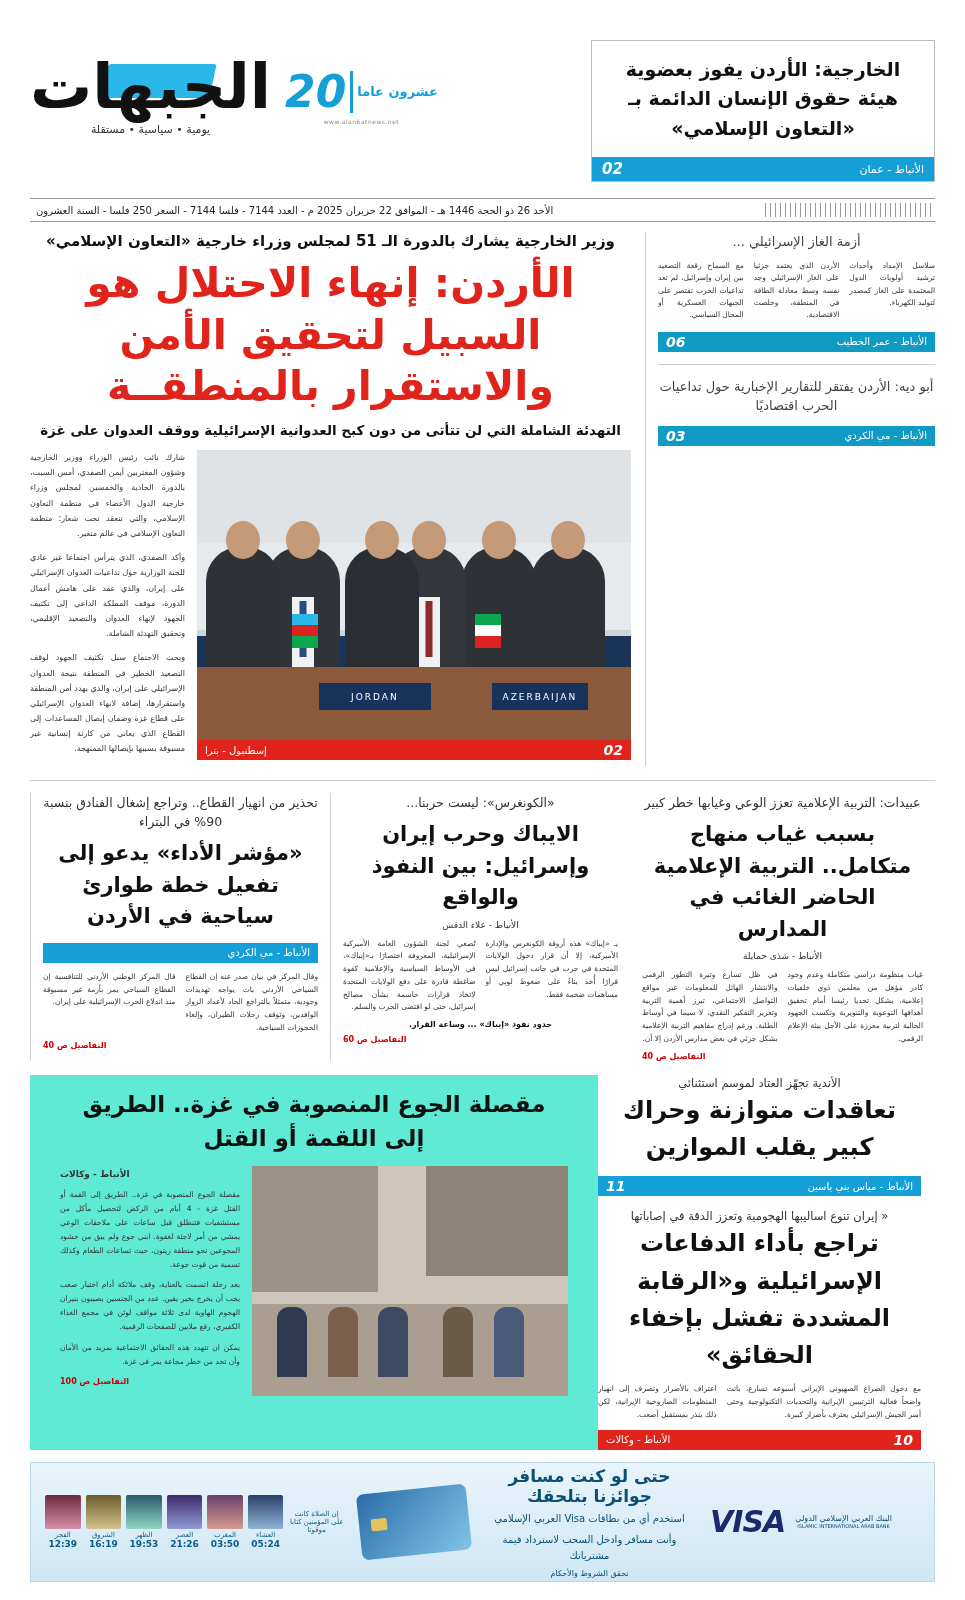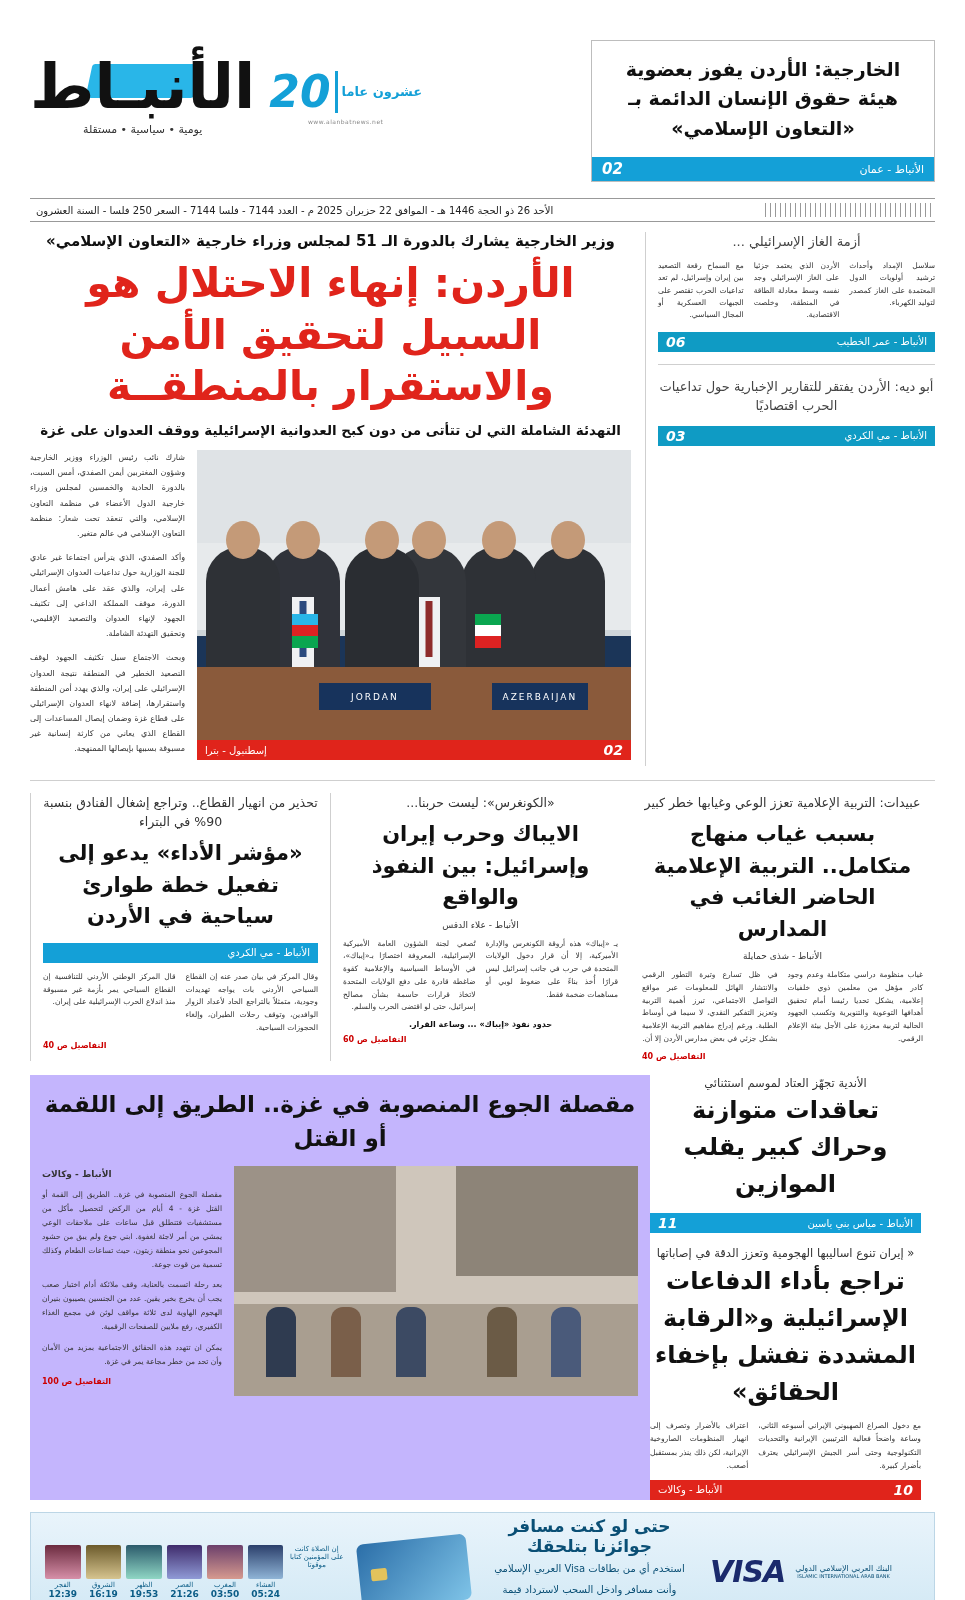--- a/index.html
+++ b/index.html
@@ -122,21 +122,21 @@
   .b3.c2 { width: 300px; border-left: 1px solid #cfcfcf; }
   .b3.c3 { flex: 1; }
   .b3 .kick { font-size: 12.5px; color: #333; text-align: center; line-height: 1.55; }
   .b3 h3 { font-size: 21px; font-weight: bold; line-height: 1.5; text-align: center; margin-top: 7px; }
   .b3 .micro { font-size: 7.5px; line-height: 1.7; color: #333; text-align: justify; display: flex; gap: 10px; margin-top: 8px; }
   .b3 .micro div { flex: 1; }
   .detail { font-size: 8px; color: #c00; font-weight: bold; text-align: left; margin-top: 6px; }
 
   
   .bottom { display: flex; margin-top: 14px; gap: 0; }
-  .bl { width: 620px; background: #c4b5fd; padding: 12px 12px; }
+  .bl { width: 568px; background: #5eead4; padding: 12px 30px; }
   .bl h2 { font-size: 23px; font-weight: bold; text-align: center; line-height: 1.5; }
   .bl-body { display: flex; gap: 12px; margin-top: 10px; }
   .bl-photo { flex: 1; height: 230px; background: #b9ada0; position: relative; overflow: hidden; }
   .bl-text { width: 180px; font-size: 7.5px; line-height: 1.85; color: #333; text-align: justify; }
   .bl-text .src { font-size: 9px; font-weight: bold; text-align: left; margin-bottom: 6px; }
   .br { flex: 1; padding-right: 14px; }
   .br h3 { font-size: 24px; font-weight: bold; text-align: center; line-height: 1.55; }
   .br .kick { font-size: 11.5px; text-align: center; color: #333; line-height: 1.5; }
   .redbar { background: #e0241b; color: #fff; display: flex; justify-content: space-between; padding: 2px 8px; font-size: 10px; align-items: center; margin-top: 8px; }
   .redbar .num { font-style: italic; font-weight: bold; font-size: 14px; }
@@ -146,21 +146,21 @@
   .rb-b1 { position: absolute; top: 0; left: 0; width: 40%; height: 55%; background: #9c9287; }
   .rb-b2 { position: absolute; top: 0; right: 0; width: 45%; height: 48%; background: #8d8478; }
   .rb-ground { position: absolute; bottom: 0; left: 0; right: 0; height: 40%; background: #a99e90; }
   .rb-fig { position: absolute; bottom: 8%; width: 30px; height: 70px; border-radius: 12px 12px 0 0; }
 
   
   .ad {
     margin-top: 12px; height: 120px; background: linear-gradient(180deg,#e9f4fb,#cfe7f4);
     border: 1px solid #bcd6e6; display: flex; align-items: center; padding: 0 14px; gap: 14px;
   }
-  .ad-left { width: 300px; display: flex; gap: 5px; align-items: flex-start; }
+  .ad-left { width: 300px; display: flex; gap: 5px; align-items: center; }
   .pr-card { width: 44px; }
   .pr-img { height: 34px; border-radius: 2px; }
   .pr-lbl { font-size: 7px; text-align: center; color: #0b5c86; margin-top: 2px; }
   .pr-time { font-size: 9px; text-align: center; color: #0b5c86; font-weight: bold; }
   .ad-mid { flex: 1; text-align: center; }
   .ad-mid .t1 { font-size: 17px; font-weight: bold; color: #0a4f75; }
   .ad-mid .t2 { font-size: 10px; color: #0a4f75; margin-top: 5px; line-height: 1.6; }
   .ad-mid .t3 { font-size: 8px; color: #0a4f75; margin-top: 5px; }
   .ad-right { width: 210px; display: flex; align-items: center; gap: 10px; justify-content: flex-end; }
   .visa { font-size: 30px; font-weight: bold; font-style: italic; color: #1a2a6c; letter-spacing: -1px; }
@@ -189,21 +189,21 @@
         <div class="anniv-row">
           <div class="anniv-txt">عشرون عاما</div>
           <div class="anniv-bar"></div>
           <div class="anniv-num">20</div>
         </div>
         <div class="anniv-url">www.alanbatnews.net</div>
       </div>
       <div class="logo-wrap">
         <div class="logo-ar">
           <span class="logo-swoosh"></span>
-          <span>الأنبـاط</span>
+          <span>الجبهات</span>
         </div>
         <div class="logo-sub">يومية • سياسية • مستقلة</div>
       </div>
     </div>
   </div>
 
   <div class="date-strip">
     <div class="hatch"></div>
     <div class="dtext">الأحد 26 ذو الحجة 1446 هـ - الموافق 22 حزيران 2025 م - العدد 7144 - فلسا 7144 - السعر 250 فلسا - السنة العشرون</div>
   </div>
@@ -330,21 +330,21 @@
     <div class="br">
       <div class="kick">الأندية تجهّز العتاد لموسم استثنائي</div>
       <h3>تعاقدات متوازنة وحراك كبير يقلب الموازين</h3>
       <div class="teal-bar cyan-bar">
         <span>الأنباط - مياس بني ياسين</span>
         <span class="num">11</span>
       </div>
       <div class="kick" style="margin-top:12px;">« إيران تنوع اساليبها الهجومية وتعزز الدقة في إصاباتها</div>
       <h3>تراجع بأداء الدفاعات الإسرائيلية و«الرقابة المشددة تفشل بإخفاء الحقائق»</h3>
       <div class="micro" style="display:flex;gap:10px;font-size:7.5px;line-height:1.75;color:#333;text-align:justify;margin-top:8px;">
-        <div>مع دخول الصراع الصهيوني الإيراني أسبوعه الثاني، وساعة واضحاً فعالية الترتيبين الإيرانية والتحديات التكنولوجية وحتى أسر الجيش الإسرائيلي يعترف بأضرار كبيرة.</div>
+        <div>مع دخول الصراع الصهيوني الإيراني أسبوعه تسارع، باتت واضحاً فعالية الترتيبين الإيرانية والتحديات التكنولوجية وحتى أسر الجيش الإسرائيلي يعترف بأضرار كبيرة.</div>
         <div>اعتراف بالأضرار وتصرف إلى انهيار المنظومات الصاروخية الإيرانية، لكن ذلك ينذر بمستقبل أصعب.</div>
       </div>
       <div class="redbar">
         <span class="num">10</span>
         <span>الأنباط - وكالات</span>
       </div>
     </div>
 
     <div class="bl">
       <h2>مقصلة الجوع المنصوبة في غزة.. الطريق إلى اللقمة أو القتل</h2>

